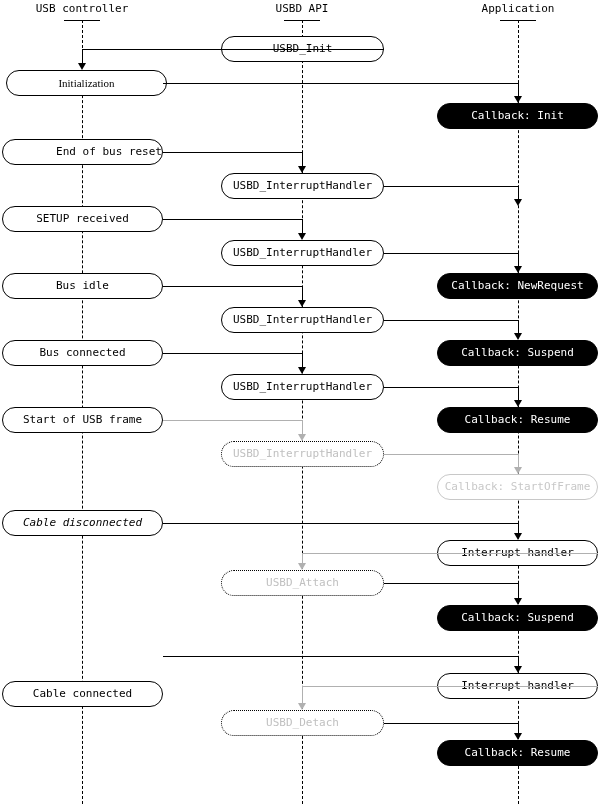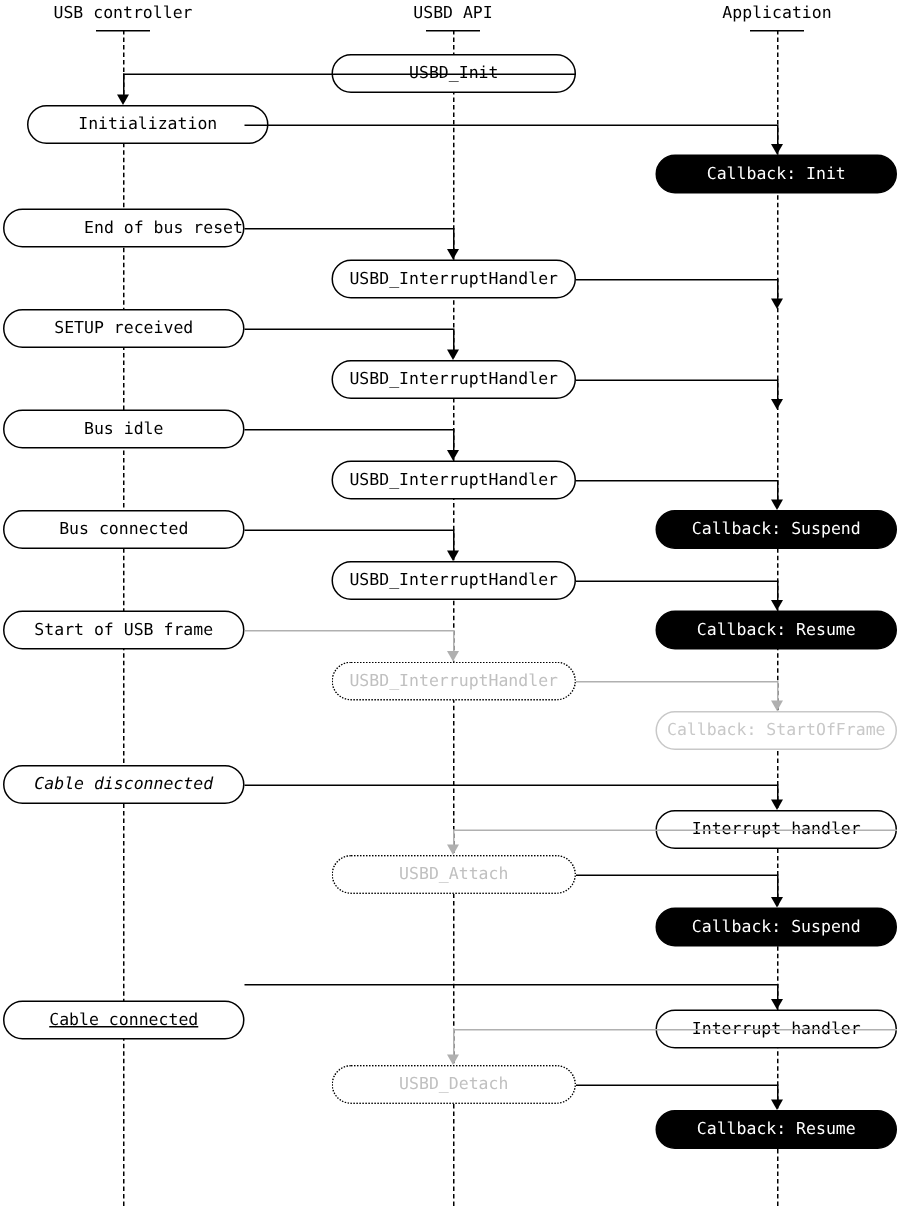--- a/index.html
+++ b/index.html
@@ -102,40 +102,41 @@
     <div class="lifeline" style="left: 82px; top: 20px; height: 784px;"></div>
     <div class="col-bar" style="left: 82px; top: 20px; width: 36px;"></div>
     <div class="col-header" style="left: 82px; top: 2px;">USB controller</div>
     <div class="lifeline" style="left: 302px; top: 20px; height: 784px;"></div>
     <div class="col-bar" style="left: 302px; top: 20px; width: 36px;"></div>
     <div class="col-header" style="left: 302px; top: 2px;">USBD API</div>
     <div class="lifeline" style="left: 518px; top: 20px; height: 784px;"></div>
     <div class="col-bar" style="left: 518px; top: 20px; width: 36px;"></div>
     <div class="col-header" style="left: 518px; top: 2px;">Application</div>
     <div class="node" style="left: 221px; top: 36px; width: 163px;">USBD_Init</div>
-    <div class="node" style="left: 18px; top: 70px; width: 161px;">Initialization</div>
+    <div class="node" style="left: 6px; top: 70px; width: 161px; font-family: Liberation Serif, serif;">Initialization</div>
     <div class="node black" style="left: 437px; top: 103px; width: 161px;">Callback: Init</div>
     <div class="node" style="left: 2px; top: 139px; width: 161px; text-align: right;">End of bus reset</div>
     <div class="node" style="left: 221px; top: 173px; width: 163px;">USBD_InterruptHandler</div>
     <div class="node" style="left: 2px; top: 206px; width: 161px;">SETUP received</div>
     <div class="node" style="left: 221px; top: 240px; width: 163px;">USBD_InterruptHandler</div>
+    <div class="node black" style="left: 437px; top: 273px; width: 161px;">Callback: NewRequest</div>
     <div class="node" style="left: 2px; top: 273px; width: 161px;">Bus idle</div>
     <div class="node" style="left: 221px; top: 307px; width: 163px;">USBD_InterruptHandler</div>
     <div class="node black" style="left: 437px; top: 340px; width: 161px;">Callback: Suspend</div>
     <div class="node" style="left: 2px; top: 340px; width: 161px;">Bus connected</div>
     <div class="node" style="left: 221px; top: 374px; width: 163px;">USBD_InterruptHandler</div>
     <div class="node black" style="left: 437px; top: 407px; width: 161px;">Callback: Resume</div>
     <div class="node" style="left: 2px; top: 407px; width: 161px;">Start of USB frame</div>
     <div class="node ghost" style="left: 221px; top: 441px; width: 163px;">USBD_InterruptHandler</div>
     <div class="node faded" style="left: 437px; top: 474px; width: 161px;">Callback: StartOfFrame</div>
     <div class="node" style="left: 2px; top: 510px; width: 161px; font-style: italic;">Cable disconnected</div>
     <div class="node" style="left: 437px; top: 540px; width: 161px;">Interrupt handler</div>
     <div class="node ghost" style="left: 221px; top: 570px; width: 163px;">USBD_Attach</div>
     <div class="node black" style="left: 437px; top: 605px; width: 161px;">Callback: Suspend</div>
-    <div class="node" style="left: 2px; top: 667px; width: 161px; text-decoration: underline;">Cable connected</div>
+    <div class="node" style="left: 2px; top: 681px; width: 161px;">Cable connected</div>
     <div class="node" style="left: 437px; top: 673px; width: 161px;">Interrupt handler</div>
     <div class="node ghost" style="left: 221px; top: 710px; width: 163px;">USBD_Detach</div>
     <div class="node black" style="left: 437px; top: 740px; width: 161px;">Callback: Resume</div>
     <div></div>
     <div class="hline" style="left: 82px; top: 49px; width: 302px;"></div>
     <div class="vline" style="left: 82px; top: 49px; height: 15px;"></div>
     <div class="arrowhead" style="left: 82px; top: 63px;"></div>
     <div></div>
     <div class="hline" style="left: 163px; top: 83px; width: 355px;"></div>
     <div class="vline" style="left: 518px; top: 83px; height: 14px;"></div>

